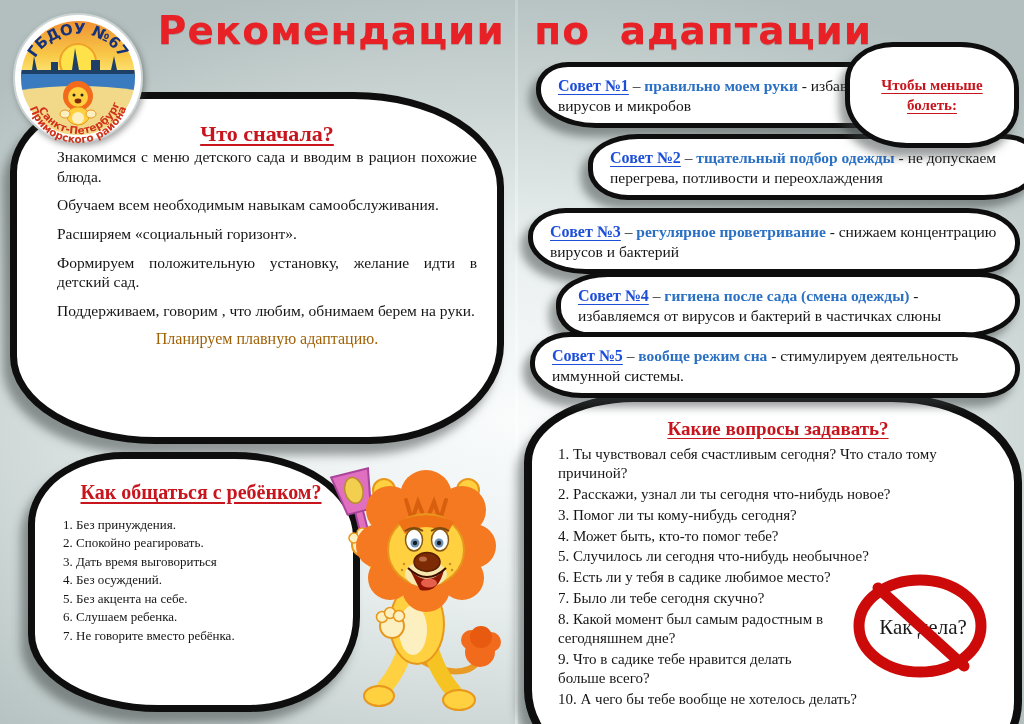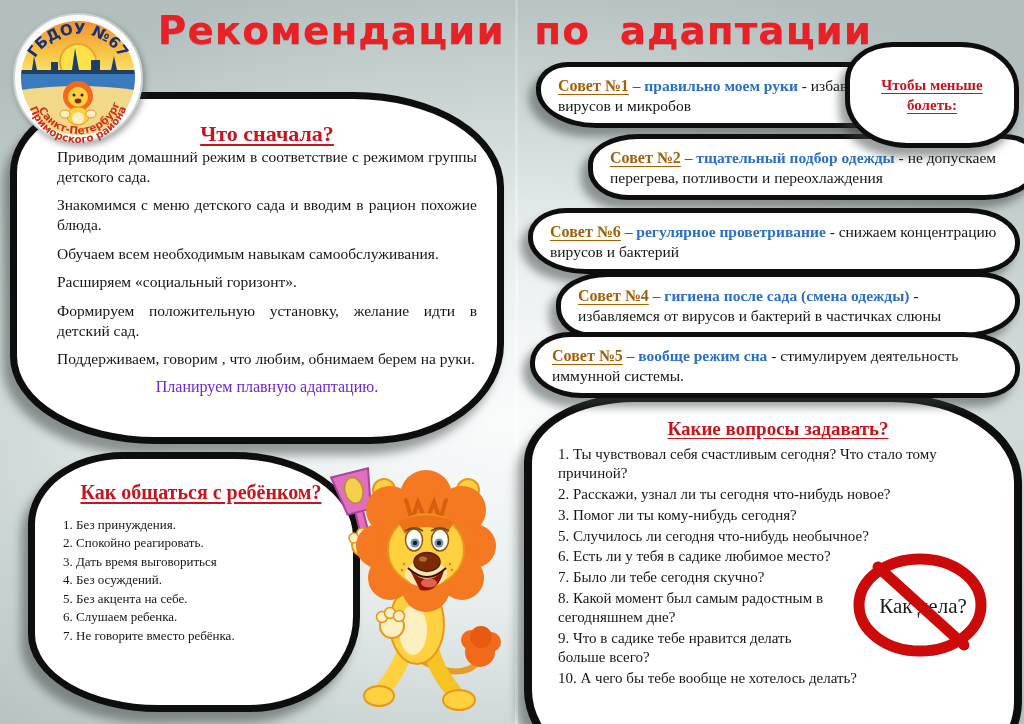--- a/index.html
+++ b/index.html
@@ -44,21 +44,21 @@
     text-underline-offset:3px;
   }
 
   .cloud-what {
     left:10px; top:92px; width:494px; height:352px; z-index:1;
     border-radius:120px 150px 135px 145px / 80px 95px 100px 88px;
     padding:22px 20px 6px 40px;
   }
   .cloud-what .heading { display:block; text-align:center; font-size:22px; }
   .para { font-size:15.5px; line-height:1.27; margin-bottom:9px; text-align:justify; }
-  .red-note { color:#6d28d9; text-align:center; font-size:16px; }
+  .red-note { color:#a16207; text-align:center; font-size:16px; }
 
   .cloud-talk {
     left:28px; top:452px; width:332px; height:260px; z-index:1;
     border-radius:95px 125px 110px 130px / 72px 85px 95px 78px;
     padding:22px 14px 8px 28px;
   }
   .cloud-talk .heading { display:block; text-align:center; font-size:20px; margin-bottom:12px; }
   .talk-item { font-size:13px; line-height:1.42; }
 
   .bubble-less {
@@ -68,21 +68,21 @@
     box-shadow:-6px 9px 8px rgba(58,64,64,.5);
     display:flex; align-items:center; justify-content:center; text-align:center;
   }
   .bubble-less .heading { font-size:15px; line-height:1.35; }
 
   .tip-1 { left:536px; top:62px;  width:402px; border-radius:32px 56px 40px 60px / 26px 34px 30px 38px; }
   .tip-2 { left:588px; top:134px; width:452px; border-radius:50px 36px 56px 40px / 30px 26px 36px 30px; }
   .tip-3 { left:528px; top:208px; width:492px; border-radius:38px 52px 44px 58px / 28px 34px 30px 36px; }
   .tip-4 { left:556px; top:272px; width:464px; border-radius:52px 40px 58px 36px / 32px 28px 36px 30px; }
   .tip-5 { left:530px; top:332px; width:490px; border-radius:40px 56px 36px 52px / 30px 36px 28px 34px; }
-  .tip-label { color:#a16207; font-weight:bold; font-size:16px;
+  .tip-label { color:#1d4ed8; font-weight:bold; font-size:16px;
                text-decoration:underline; text-underline-offset:3px; }
   .tip-topic { color:#2a70c4; font-weight:bold; }
 
   .cloud-questions {
     left:524px; top:394px; width:498px; height:388px; z-index:1;
     border-width:8px;
     border-radius:110px 130px 95px 120px / 68px 88px 80px 92px;
     padding:16px 16px 6px 26px;
   }
   .cloud-questions .heading { display:block; text-align:center; font-size:19px; margin-bottom:5px; }
@@ -138,21 +138,20 @@
     <text font-family="DejaVu Sans, sans-serif" font-size="10.5" font-weight="bold" fill="#d0321c">
       <textPath href="#lg-b1" startOffset="50%" text-anchor="middle">Приморского района</textPath>
     </text>
     <text font-family="DejaVu Sans, sans-serif" font-size="10.5" font-weight="bold" fill="#d0321c">
       <textPath href="#lg-b2" startOffset="50%" text-anchor="middle">г. Санкт-Петербурга</textPath>
     </text>
   </svg>
 
   <div class="cloud cloud-what">
     <span class="heading h-red">Что сначала?</span>
-    <div class="para">Приводим домашний режим в соответствие с режимом группы детского сада.</div>
     <div class="para">Знакомимся с меню детского сада и вводим в рацион похожие блюда.</div>
     <div class="para">Обучаем всем необходимым навыкам самообслуживания.</div>
     <div class="para">Расширяем «социальный горизонт».</div>
     <div class="para">Формируем положительную установку, желание идти в детский сад.</div>
     <div class="para">Поддерживаем, говорим , что любим, обнимаем берем на руки.</div>
     <div class="red-note">Планируем плавную адаптацию.</div>
   </div>
 
   <div class="cloud cloud-talk">
     <span class="heading h-red">Как общаться с ребёнком?</span>
@@ -249,34 +248,35 @@
     </div>
   </div>
 
   <div class="tip tip-1">
     <span class="tip-label">Совет №1</span><span class="tip-sep"> – </span><span class="tip-topic">правильно моем руки</span><span class="tip-sep"> - </span><span class="tip-desc">избавляемся от вирусов и микробов</span>
   </div>
   <div class="tip tip-2">
     <span class="tip-label">Совет №2</span><span class="tip-sep"> – </span><span class="tip-topic">тщательный подбор одежды</span><span class="tip-sep"> - </span><span class="tip-desc">не допускаем перегрева, потливости и переохлаждения</span>
   </div>
   <div class="tip tip-3">
-    <span class="tip-label">Совет №6</span><span class="tip-sep"> – </span><span class="tip-topic">регулярное проветривание</span><span class="tip-sep"> - </span><span class="tip-desc">снижаем концентрацию вирусов и бактерий</span>
+    <span class="tip-label">Совет №3</span><span class="tip-sep"> – </span><span class="tip-topic">регулярное проветривание</span><span class="tip-sep"> - </span><span class="tip-desc">снижаем концентрацию вирусов и бактерий</span>
   </div>
   <div class="tip tip-4">
     <span class="tip-label">Совет №4</span><span class="tip-sep"> – </span><span class="tip-topic">гигиена после сада (смена одежды)</span><span class="tip-sep"> - </span><span class="tip-desc">избавляемся от вирусов и бактерий в частичках слюны</span>
   </div>
   <div class="tip tip-5">
     <span class="tip-label">Совет №5</span><span class="tip-sep"> – </span><span class="tip-topic">вообще режим сна</span><span class="tip-sep"> - </span><span class="tip-desc">стимулируем деятельность иммунной системы.</span>
   </div>
 
   <div class="cloud cloud-questions">
     <span class="heading h-red">Какие вопросы задавать?</span>
     <div class="q-item">1. Ты чувствовал себя счастливым сегодня? Что стало тому причиной?</div>
     <div class="q-item">2. Расскажи, узнал ли ты сегодня что-нибудь новое?</div>
     <div class="q-item">3. Помог ли ты кому-нибудь сегодня?</div>
+    <div class="q-item">4. Может быть, кто-то помог тебе?</div>
     <div class="q-item">5. Случилось ли сегодня что-нибудь необычное?</div>
     <svg class="no-sign" viewBox="0 0 150 112">
       <text x="75" y="64" text-anchor="middle" font-family="Liberation Serif, serif" font-size="21" fill="#1a1a1a">Как дела?</text>
       <ellipse cx="72" cy="56" rx="61" ry="46" fill="none" stroke="#cc0a0a" stroke-width="11"></ellipse>
       <line x1="30" y1="18" x2="116" y2="96" stroke="#cc0a0a" stroke-width="11" stroke-linecap="round"></line>
     </svg>
     <div class="q-item">6. Есть ли у тебя в садике любимое место?</div>
     <div class="q-item">7. Было ли тебе сегодня скучно?</div>
     <div class="q-item">8. Какой момент был самым радостным в сегодняшнем дне?</div>
     <div class="q-item">9. Что в садике тебе нравится делать больше всего?</div>

